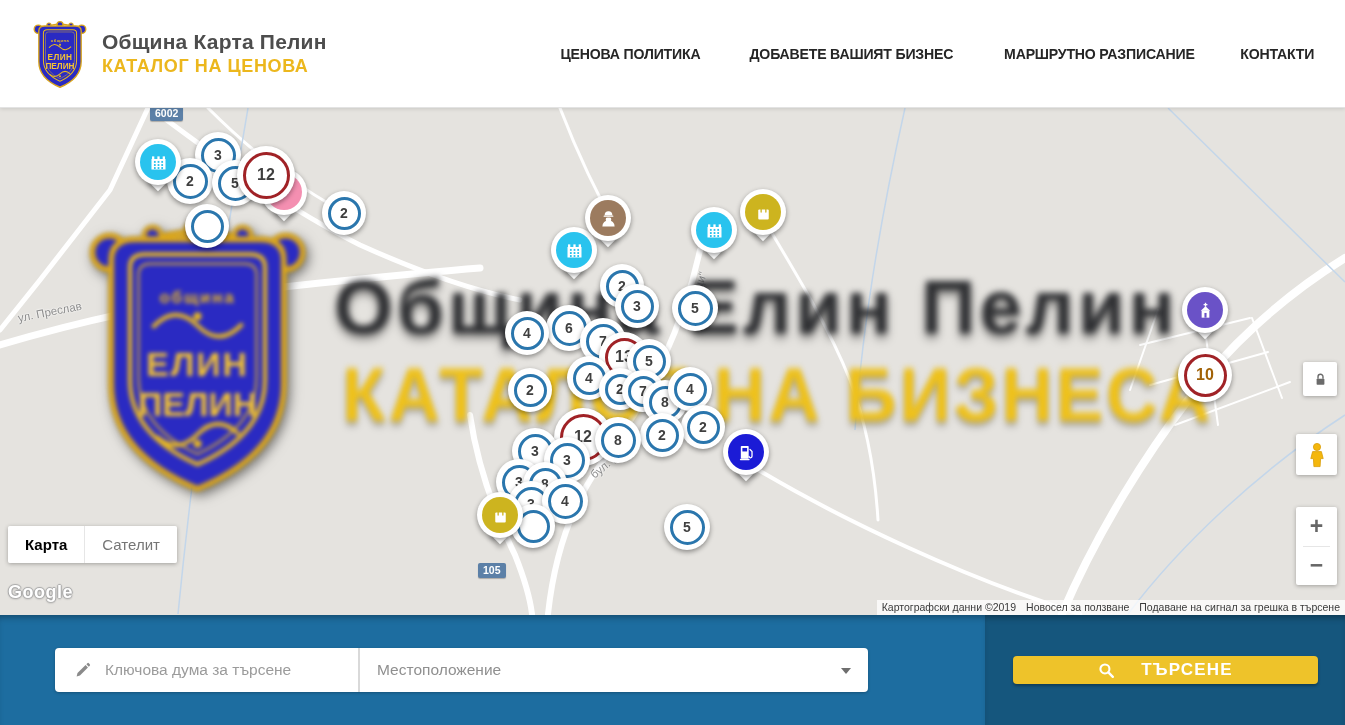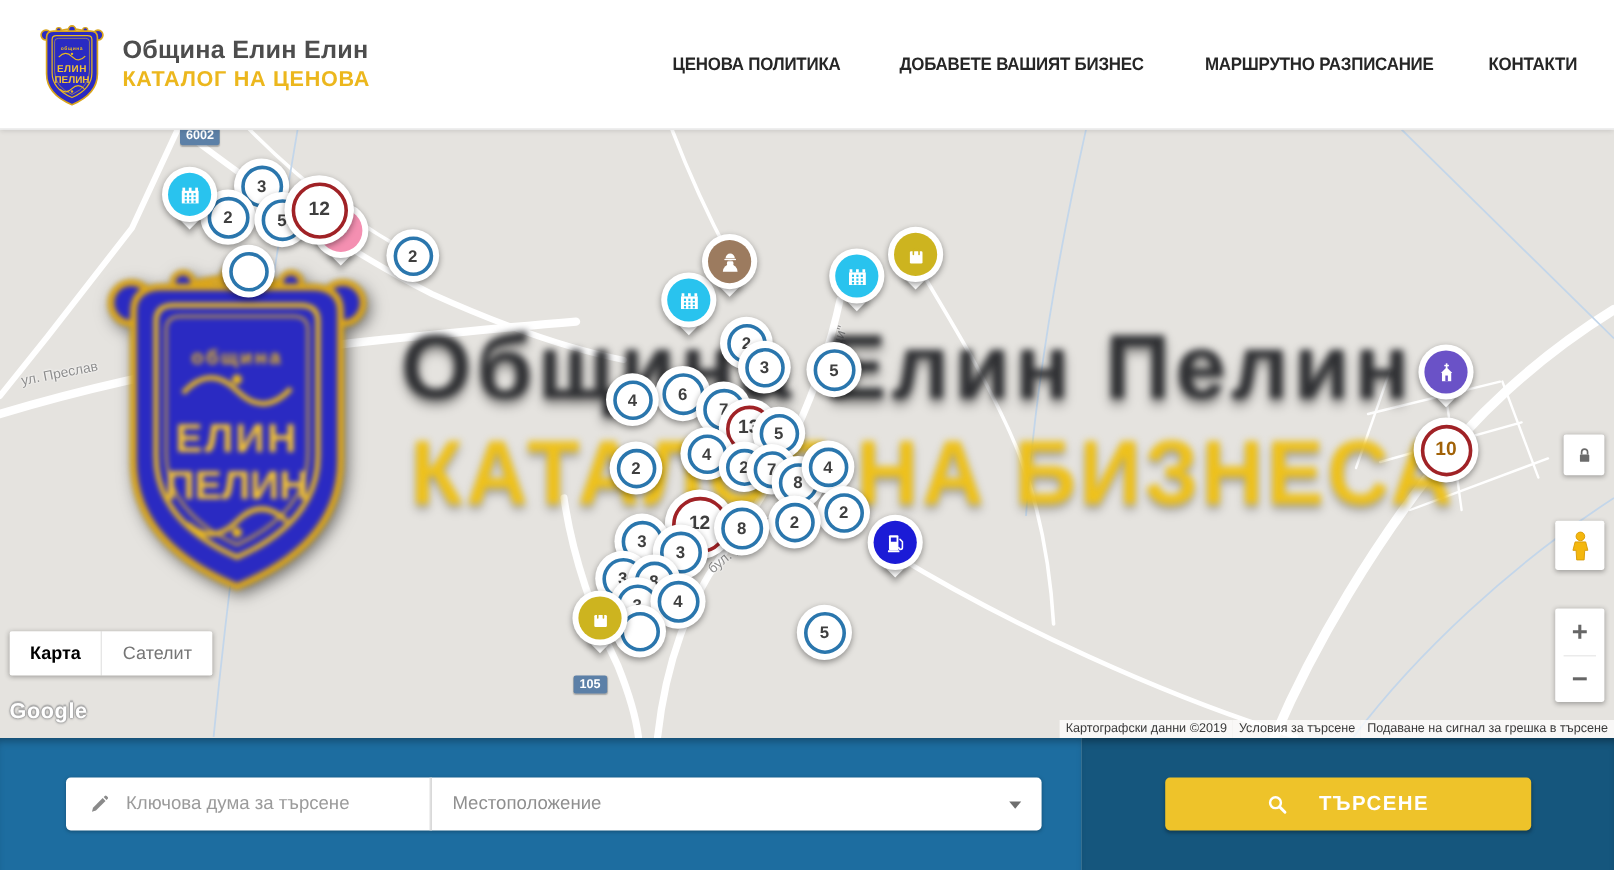--- a/index.html
+++ b/index.html
@@ -75,39 +75,39 @@
   .pegman-btn { left:1296px; top:326px; width:41px; height:41px; }
   .zoomctl { position:absolute; left:1296px; top:399px; width:41px; height:78px; background:#fff;
     border-radius:2px; z-index:50; box-shadow:0 1px 4px rgba(0,0,0,.3);
     display:flex; flex-direction:column; }
   .zbtn { flex:1; display:flex; align-items:center; justify-content:center; font-size:23px;
     font-weight:bold; color:#666; cursor:pointer; }
   .zsep { height:1px; background:#e6e6e6; margin:0 7px; }
 
   
   .searchbar { position:absolute; left:0; top:615px; width:1345px; height:110px; display:flex; }
-  .sb-left { width:901px; background:#1d6da0; position:relative;
+  .sb-left { width:985px; background:#1d6da0; position:relative;
     box-shadow:inset 0 6px 7px -4px rgba(0,0,0,.35); }
   .sb-right { flex:1; background:#15567d; display:flex; align-items:center; justify-content:center;
     box-shadow:inset 0 6px 7px -4px rgba(0,0,0,.4); }
   .fieldbar { position:absolute; left:55px; top:33px; width:813px; height:44px; background:#fff;
     border-radius:4px; display:flex; align-items:stretch; box-shadow:0 1px 3px rgba(0,0,0,.25); }
   .kw { flex:0 0 303px; display:flex; align-items:center; padding-left:19px; }
   .kw svg { flex:0 0 18px; margin-right:13px; }
   .kw input { border:none; outline:none; flex:1; font-family:inherit; font-size:15.5px;
     color:#555; background:transparent; min-width:0; }
   .kw input::placeholder { color:#9b9b9b; }
   .fb-sep { width:1px; background:#d9d9d9; }
   .sel { display:flex; align-items:center; padding-left:17px; position:relative; cursor:pointer;
     font-size:15.5px; color:#8f8f8f; }
   .sel-1 { flex:0 0 253px; } .sel-2 { flex:1;align-items:center; }
   .chev { position:absolute; right:17px; top:50%; margin-top:-2px; width:0; height:0;
     border-left:5px solid transparent; border-right:5px solid transparent;
     border-top:6px solid #6e6e6e; }
-  .search-btn { width:305px; height:44px; background:#eec32a; border:none; border-radius:4px;
+  .search-btn { width:305px; height:28px; background:#eec32a; border:none; border-radius:4px;
     color:#fff; font-family:inherit; font-size:17px; font-weight:bold; letter-spacing:1.2px;
     display:flex; align-items:center; justify-content:center; gap:25px; cursor:pointer;
     box-shadow:0 2px 3px rgba(0,0,0,.3); }
 </style>
 </head>
 <body>
 
 <svg width="0" height="0" style="position:absolute">
   <symbol id="crest" viewBox="0 0 120 152">
     <path d="M22 18 Q60 0 98 18" fill="none" stroke="#d9a51c" stroke-width="3"></path>
@@ -130,21 +130,21 @@
     <circle cx="60" cy="122" r="2.2" fill="#e9b91f"></circle>
   </symbol>
 </svg>
 
 <div class="header">
   <div class="brand">
     <svg class="crest-sm">
         <use href="#crest"></use>
       </svg>
     <div class="brand-text">
-      <div class="brand-t1">Община Елин Елин</div>
+      <div class="brand-t1">Община Карта Пелин</div>
       <div class="brand-t2">КАТАЛОГ НА ЦЕНОВА</div>
     </div>
   </div>
   <div class="nav">
     <a href="#">ЦЕНОВА ПОЛИТИКА</a>
     <a href="#">ДОБАВЕТЕ ВАШИЯТ БИЗНЕС</a>
     <a href="#">МАРШРУТНО РАЗПИСАНИЕ</a>
     <a href="#">КОНТАКТИ</a>
   </div>
 </div>
@@ -522,21 +522,21 @@
   <div class="maptype">
     <button class="mt-btn active">Карта</button>
     <div class="mt-sep"></div>
     <button class="mt-btn">Сателит</button>
   </div>
 
   <div class="glogo">Google</div>
 
   <div class="attrib">
     <span>Картографски данни ©2019</span>
-    <span class="link">Условия за търсене</span>
+    <span class="link">Новосел за ползване</span>
     <span class="link">Подаване на сигнал за грешка в търсене</span>
   </div>
 
   <div class="sq-btn lock-btn">
     <svg width="17" height="17" viewBox="0 0 24 24">
       <path d="M8.5 11 v-3 a3.5 3.5 0 0 1 7 0 v3" fill="none" stroke="#6b6b6b" stroke-width="2"></path>
       <rect x="6.5" y="11" width="11" height="8.5" rx="1" fill="#6b6b6b"></rect>
     </svg>
   </div>
 

